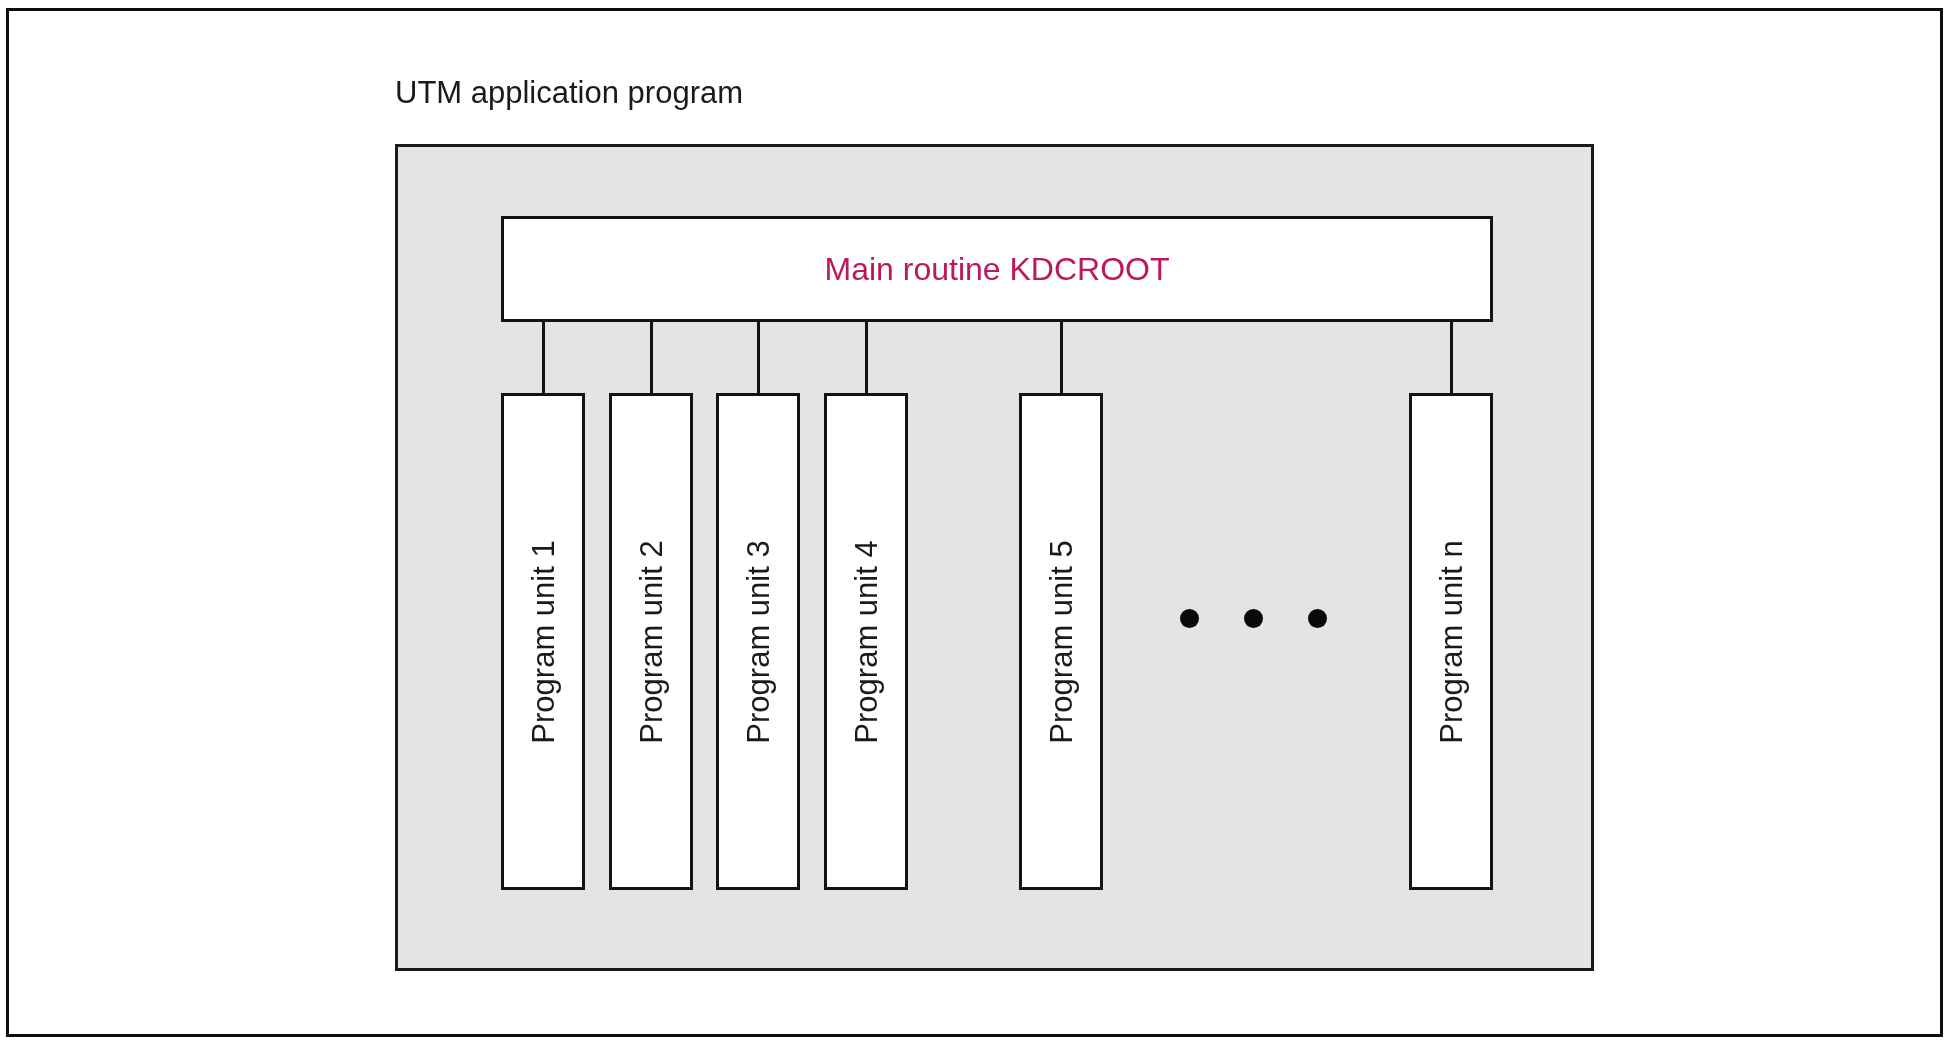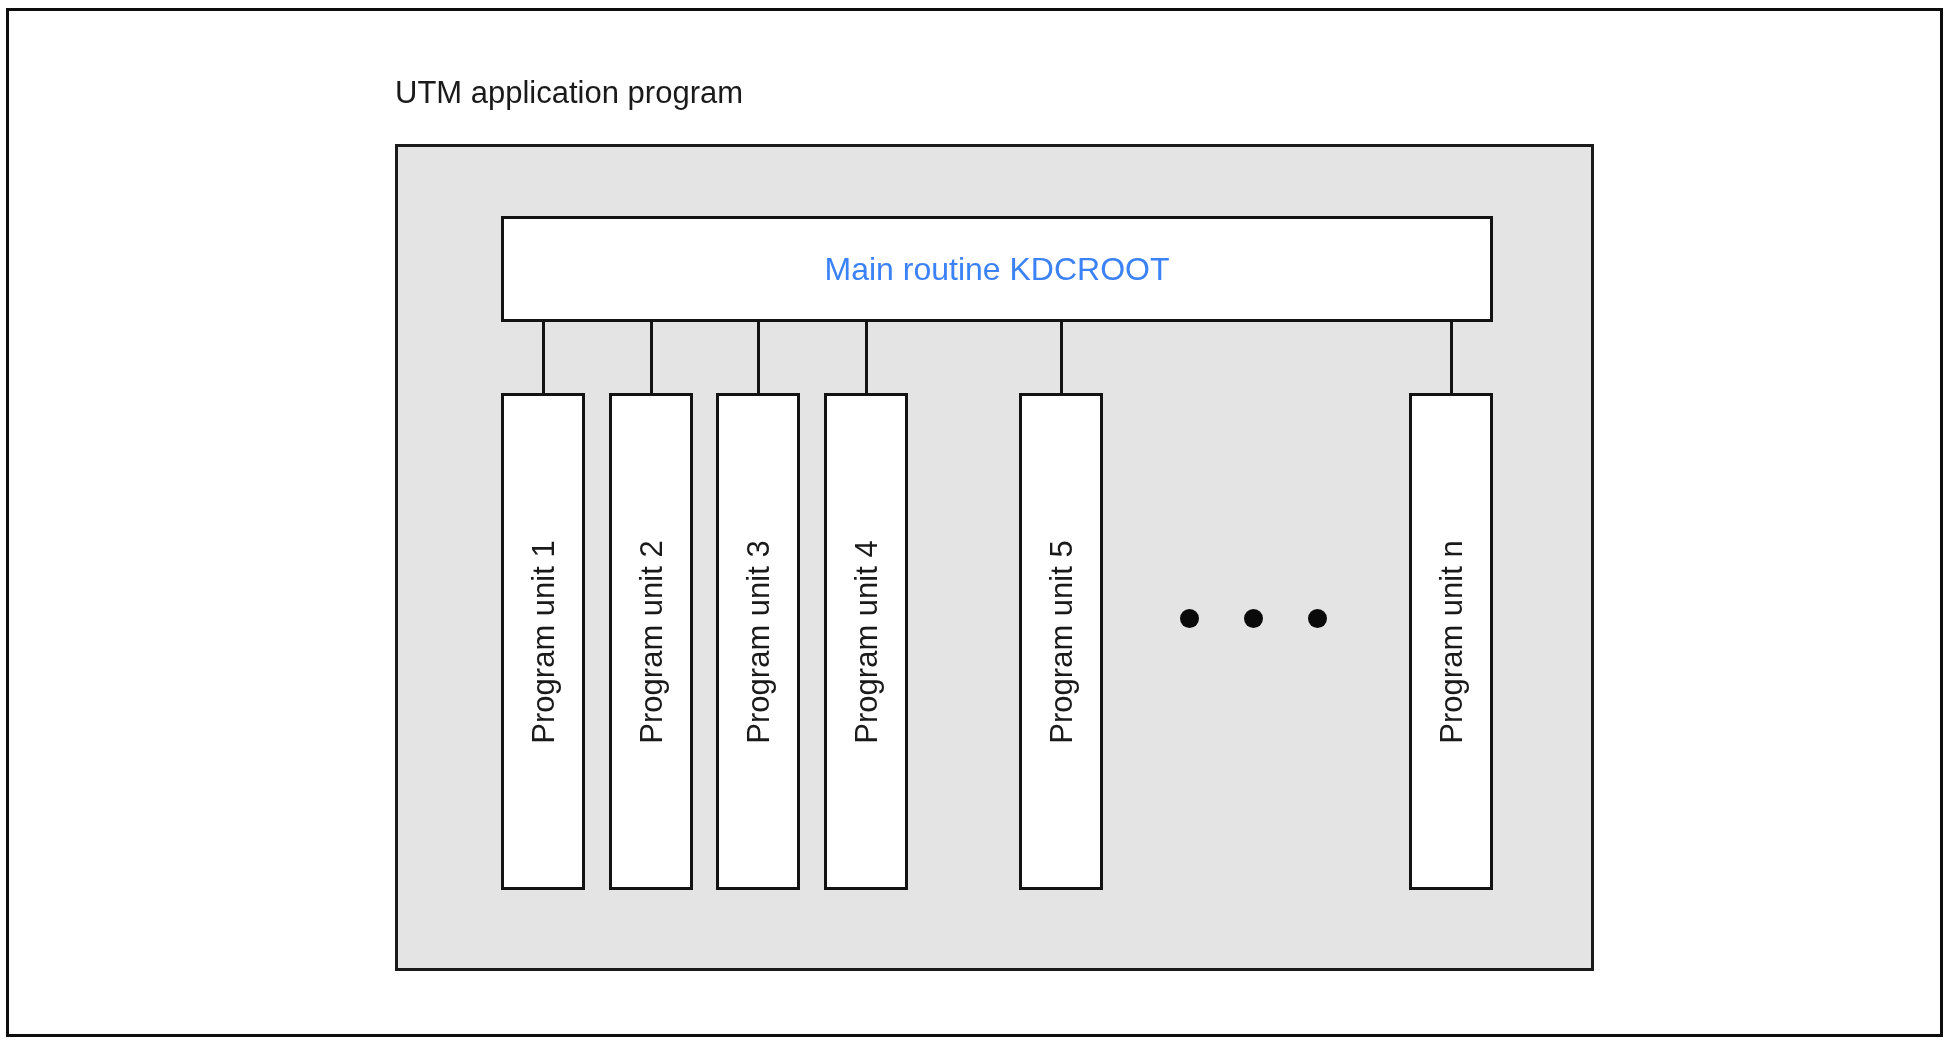--- a/index.html
+++ b/index.html
@@ -58,21 +58,21 @@
     height: 106px;
     background: #ffffff;
     border: 3px solid #131313;
     box-sizing: border-box;
     display: flex;
     align-items: center;
     justify-content: center;
   }
   #main-routine-box .label {
     font-size: 32px;
-    color: #3b82f6;
+    color: #be185d;
     white-space: nowrap;
     text-align: right;
   }
 
   
   .connector {
     position: absolute;
     width: 3px;
     background: #131313;
   }

